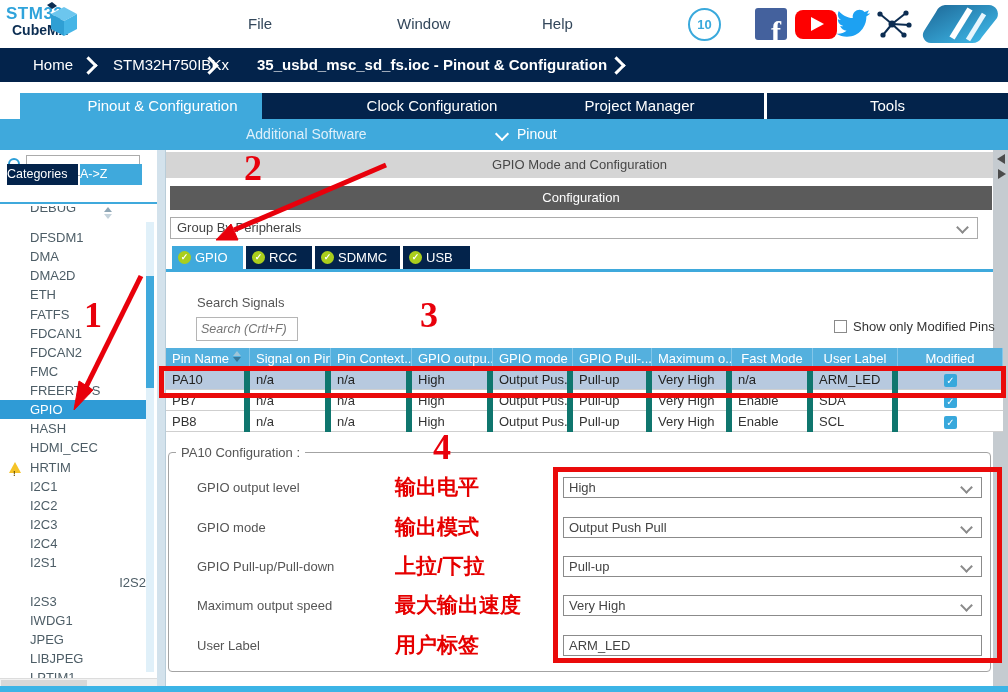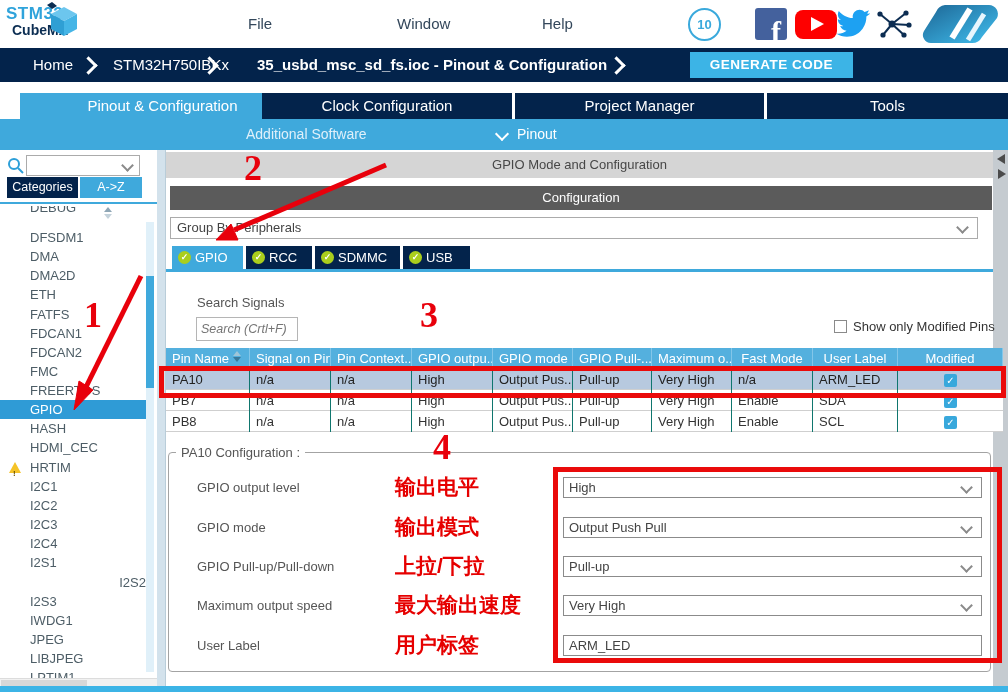--- a/index.html
+++ b/index.html
@@ -20,35 +20,35 @@
   .crumbchev{position:absolute;top:11px;width:10px;height:10px;border-top:3px solid #fff;border-right:3px solid #fff;transform:rotate(45deg);}
   .genbtn{position:absolute;left:690px;top:52px;width:163px;height:26px;background:#3cb4e6;color:#fff;font-weight:bold;font-size:13.5px;text-align:center;line-height:26px;letter-spacing:.5px;cursor:pointer;}
   
   .maintab{position:absolute;top:93px;height:26px;line-height:26px;text-align:center;font-size:15px;color:#fff;background:#03234b;cursor:pointer;}
   .maintab.active{background:#3fa9dc;}
   .subbar{position:absolute;left:0;top:119px;width:1008px;height:31px;background:#3fa9dc;}
   .chevdown{position:absolute;width:8px;height:8px;border-right:2px solid #fff;border-bottom:2px solid #fff;transform:rotate(45deg);}
   
   .combo{position:absolute;background:#fff;border:1px solid #ababab;box-sizing:border-box;}
   .chev{position:absolute;width:7px;height:7px;border-right:2px solid #8a8a8a;border-bottom:2px solid #8a8a8a;transform:rotate(45deg);}
-  .cattab{position:absolute;top:177px;height:21px;line-height:21px;text-align:center;font-size:12.5px;color:#fff;cursor:pointer;}
+  .cattab{position:absolute;top:164px;height:21px;line-height:21px;font-size:12.5px;color:#fff;cursor:pointer;}
   .sbitem{position:absolute;left:0;width:146px;height:19px;line-height:19px;padding-left:30px;box-sizing:border-box;font-size:13px;color:#4d5d66;white-space:nowrap;cursor:pointer;}
   .sbitem.sel{background:#2f9bd6;color:#fff;}
   .sbitem.clip{overflow:hidden;}
   .warn{position:absolute;left:9px;top:4px;width:0;height:0;border-left:6px solid transparent;border-right:6px solid transparent;border-bottom:11px solid #f5c327;}
   .warn::after{content:"!";position:absolute;left:-2px;top:2px;font-size:8px;font-weight:bold;color:#6d5200;}
   .sorthint{width:0;height:0;border-left:4px solid transparent;border-right:4px solid transparent;}
   
   .graybar{position:absolute;background:#d5d5d5;color:#474747;font-size:13px;text-align:center;}
   .darkbar{position:absolute;background:#5b5b5b;color:#fff;font-size:13px;text-align:center;}
   .ptab{position:absolute;top:246px;height:23px;background:#03234b;color:#fff;font-size:13px;cursor:pointer;}
   .ptab.active{background:#3fa9dc;}
   .ptab .oklbl{position:absolute;left:23px;line-height:23px;}
   .okicon{position:absolute;left:6px;top:5px;width:13px;height:13px;border-radius:50%;background:#aace1d;color:#fff;font-size:9px;font-weight:bold;text-align:center;line-height:13px;}
-  .cell{position:absolute;top:0;height:21px;line-height:21px;padding-left:6px;box-sizing:border-box;font-size:13px;color:#333;overflow:hidden;white-space:nowrap;border-right:1px solid #0f766e;}
+  .cell{position:absolute;top:0;height:21px;line-height:21px;padding-left:6px;box-sizing:border-box;font-size:13px;color:#333;overflow:hidden;white-space:nowrap;border-right:6px solid #0f766e;}
   .trow{position:absolute;left:166px;width:837px;height:21px;background:#fff;border-bottom:1px solid #cfcfcf;box-sizing:border-box;}
   .thead .cell{background:#54b0de;color:#fff;border-right:1px solid #83c6e9;}
   .trow.sel{background:#b7c9df;}
   .trow.sel .cell{color:#222;}
   .c0{left:0;width:84px}.c1{left:84px;width:81px}.c2{left:165px;width:81px}.c3{left:246px;width:81px}
   .c4{left:327px;width:80px}.c5{left:407px;width:79px}.c6{left:486px;width:80px}.c7{left:566px;width:81px}
   .c8{left:647px;width:85px}.c9{left:732px;width:105px;border-right:none;text-align:center;padding-left:0;}
   .chkblue{display:inline-block;width:13px;height:13px;background:#38a8dc;border-radius:2px;margin-top:4px;color:#fff;font-size:10px;line-height:13px;text-align:center;}
   .chkblue::after{content:"✓";}
   .cfglabel{position:absolute;left:197px;height:21px;line-height:21px;font-size:13px;color:#555;}
@@ -113,24 +113,23 @@
   </svg>
 
   <div class="crumbbar">
     <div class="crumb" style="left:33px;">Home</div>
     <span class="crumbchev" style="left:82px;"></span>
     <div class="crumb" style="left:113px;">STM32H750IBKx</div>
     <span class="crumbchev" style="left:203px;"></span>
     <div class="crumb" style="left:257px;font-weight:bold;">35_usbd_msc_sd_fs.ioc - Pinout &amp; Configuration</div>
     <span class="crumbchev" style="left:610px;"></span>
   </div>
-  <div class="genbtn">GENERATE CODE</div>
 
   <div class="maintab active" style="left:20px;width:285px;">Pinout &amp; Configuration</div>
-  <div class="maintab" style="left:262px;width:250px;">Clock Configuration</div>
+  <div class="maintab" style="left:262px;width:250px;padding-left:45px;">Clock Configuration</div>
   <div class="maintab" style="left:515px;width:249px;">Project Manager</div>
   <div class="maintab" style="left:767px;width:241px;">Tools</div>
   <div class="subbar">
     <div class="abs" style="left:246px;top:0;line-height:31px;font-size:14px;color:#dff0fa;">Additional Software</div>
     <span class="chevdown" style="left:497px;top:10px;"></span>
     <div class="abs" style="left:517px;top:0;line-height:31px;font-size:14px;color:#fff;">Pinout</div>
   </div>
 
   <svg class="abs" style="left:7px;top:157px;" width="18" height="18">
     <circle cx="7" cy="7" r="5" fill="none" stroke="#2d9fd8" stroke-width="2"></circle>

